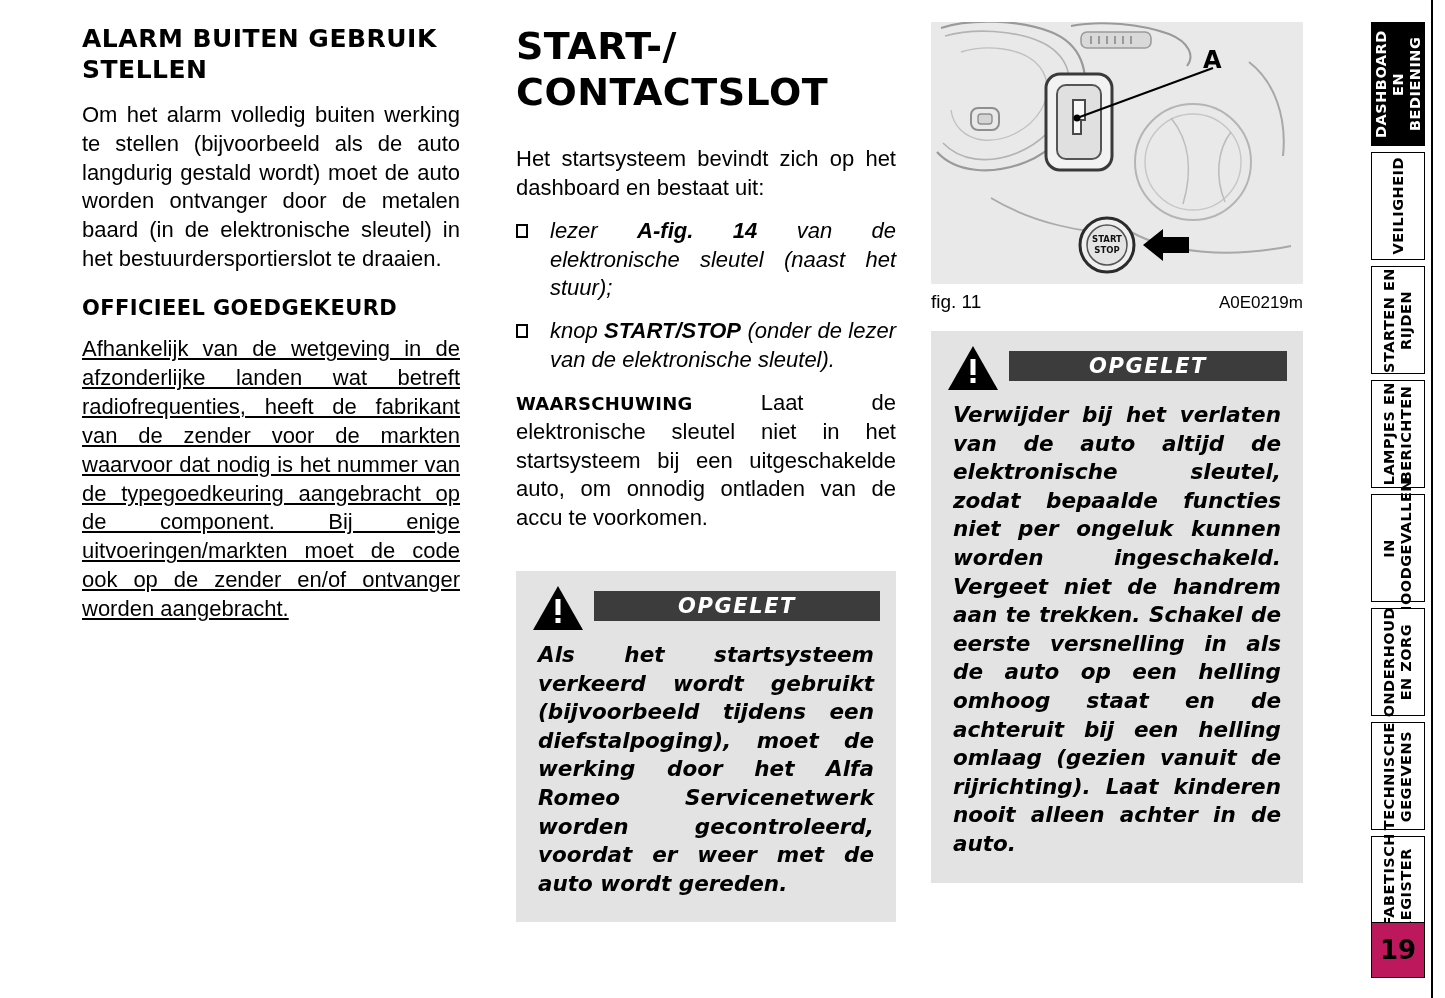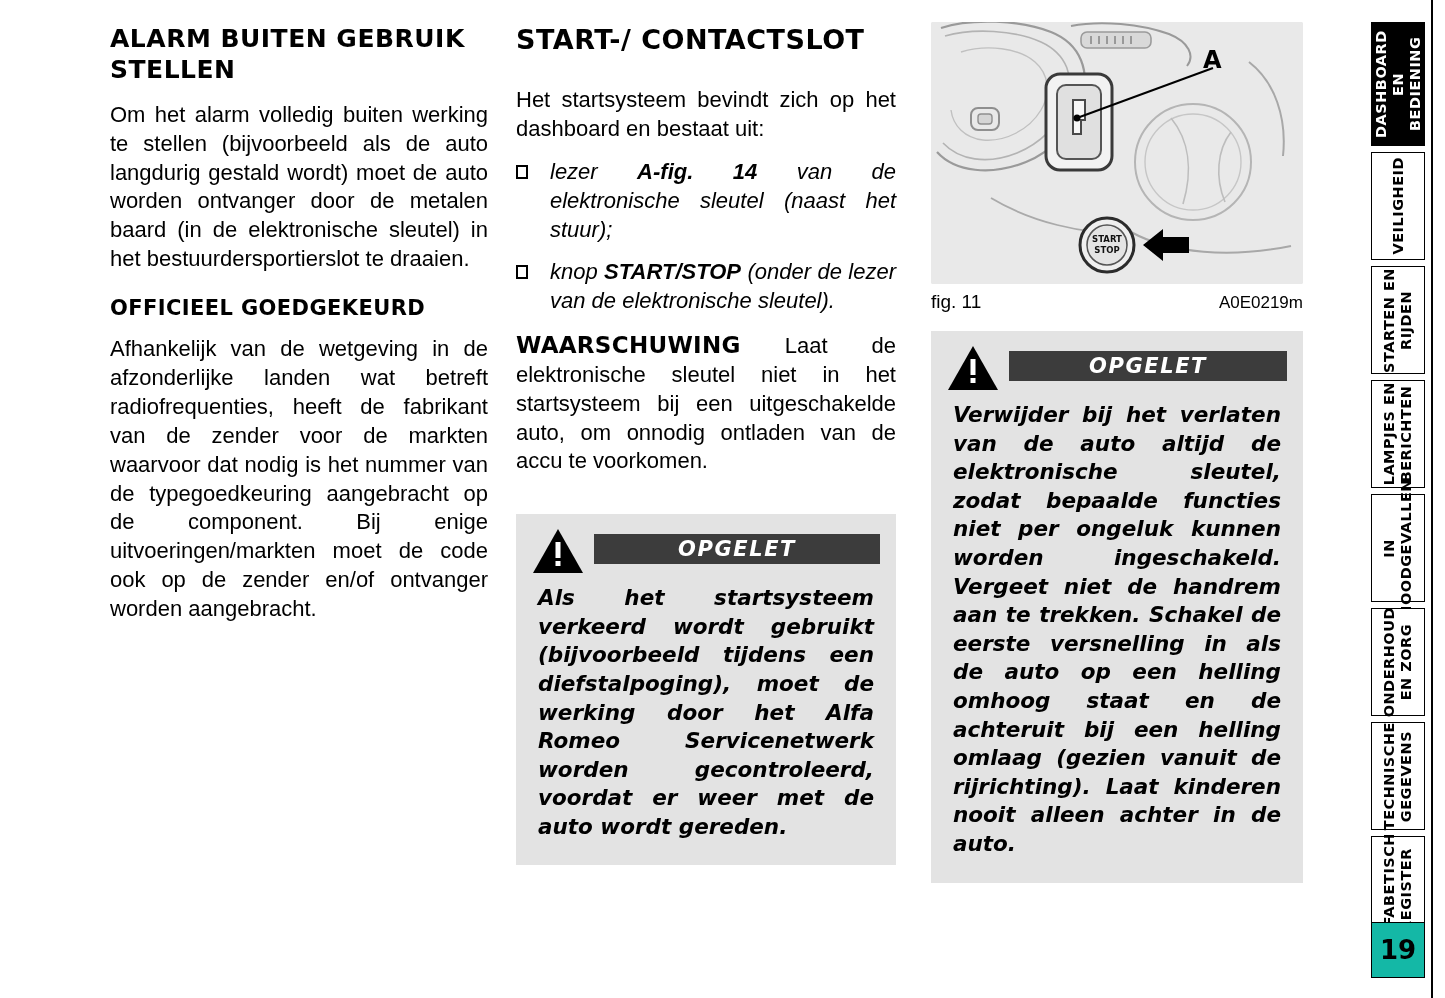--- a/index.html
+++ b/index.html
@@ -15,21 +15,21 @@
     position: relative;
     width: 1445px;
     height: 998px;
     overflow: hidden;
     background: #ffffff;
   }
 
   
   .col-left {
     position: absolute;
-    left: 110px;
+    left: 82px;
     top: 24px;
     width: 378px;
   }
   .col-mid {
     position: absolute;
     left: 516px;
     top: 24px;
     width: 380px;
   }
   .col-right {
@@ -44,21 +44,21 @@
     font-weight: bold;
     font-size: 25px;
     line-height: 1.22;
     letter-spacing: 0.5px;
     margin: 0 0 16px 0;
     text-transform: uppercase;
   }
   h1.head-big {
     font-family: "DejaVu Sans", sans-serif;
     font-weight: bold;
-    font-size: 27px;
+    font-size: 38px;
     line-height: 1.2;
     letter-spacing: 0.5px;
     margin: 0 0 30px 0;
     text-transform: uppercase;
   }
   h2.sub {
     font-family: "DejaVu Sans", sans-serif;
     font-weight: bold;
     font-size: 21px;
     line-height: 1.22;
@@ -66,21 +66,21 @@
     margin: 22px 0 14px 0;
     text-transform: uppercase;
   }
   p.body {
     font-size: 22px;
     line-height: 1.31;
     margin: 0 0 14px 0;
     text-align: justify;
     text-justify: inter-word;
   }
-  p.body.last { margin-bottom: 17px; }
+  p.body.last { margin-bottom: 17px; text-decoration: underline; }
 
   ul.bullets {
     list-style: none;
     margin: 0 0 14px 0;
     padding: 0;
     font-style: italic;
   }
   ul.bullets li {
     position: relative;
     padding-left: 34px;
@@ -102,21 +102,21 @@
 
   p.warn {
     font-size: 22px;
     line-height: 1.31;
     margin: 0;
     text-align: justify;
   }
   p.warn .wlabel {
     font-family: "DejaVu Sans", sans-serif;
     font-weight: bold;
-    font-size: 23px;
+    font-size: 18px;
     letter-spacing: 0.3px;
   }
 
   
   .caution {
     background: #e3e3e3;
     padding: 14px 16px 18px 16px;
     box-sizing: border-box;
   }
   .caution-head {
@@ -216,21 +216,21 @@
   .tab.active .tlabel { color: #fff; }
 
   .pagebox {
     position: absolute;
     right: 20px;
     bottom: 20px;
     width: 54px;
     height: 56px;
     border: 1.6px solid #000;
     box-sizing: border-box;
-    background: #14b8a6;
+    background: #be185d;
     display: flex;
     align-items: center;
     justify-content: center;
     font-family: "DejaVu Sans", sans-serif;
     font-weight: bold;
     font-size: 26px;
   }
   .edge-line {
     position: absolute;
     right: 12px;

